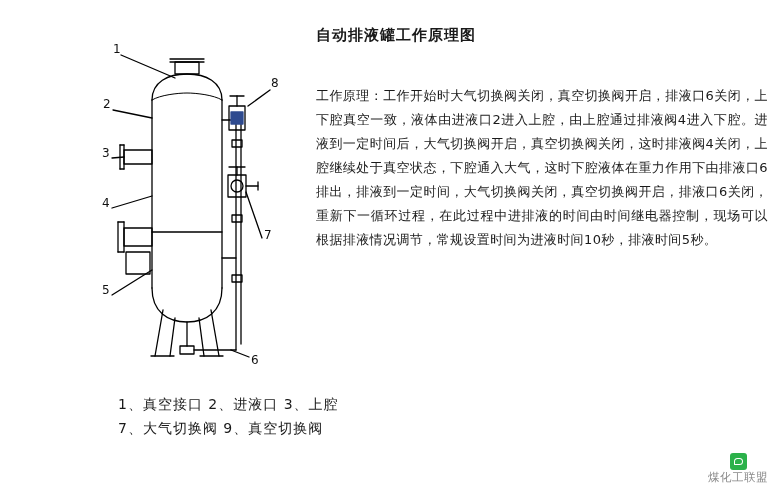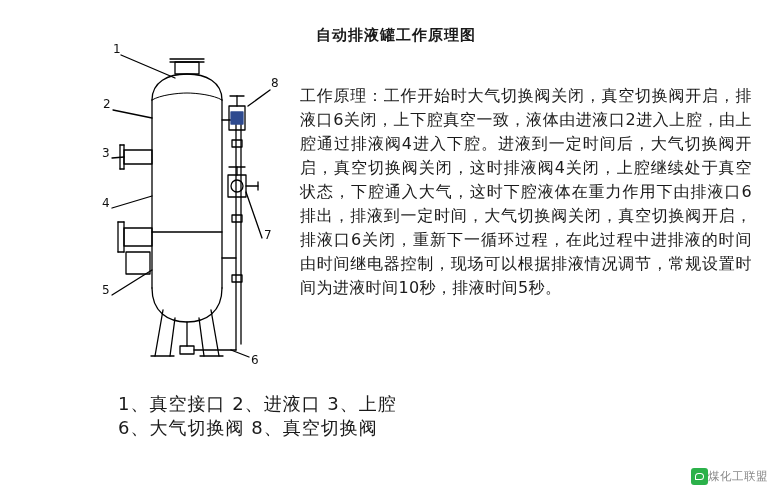--- a/index.html
+++ b/index.html
@@ -23,47 +23,48 @@
     left: 316px;
     top: 26px;
     font-size: 15px;
     font-weight: bold;
     color: #1a1a1a;
     letter-spacing: 1px;
     white-space: nowrap;
   }
   .doc-body {
     position: absolute;
-    left: 300px;
+    left: 316px;
     top: 84px;
     width: 452px;
-    font-size: 16px;
+    font-size: 13px;
     line-height: 24px;
     color: #1a1a1a;
     text-align: justify;
     letter-spacing: 0.4px;
   }
   
   .legend {
     position: absolute;
     left: 118px;
     top: 392px;
-    font-size: 18px;
+    font-size: 14px;
     line-height: 24px;
     color: #1a1a1a;
     letter-spacing: 1px;
   }
   .legend-line { white-space: nowrap; }
   
   .footer-brand {
     position: absolute;
     right: 14px;
     bottom: 14px;
     display: flex;
     align-items: center;
+    flex-direction: column;
   }
   .footer-badge {
     width: 17px;
     height: 17px;
     border-radius: 3px;
     background: #2bb14a;
     position: relative;
   }
   .footer-badge::before {
     content: "";
@@ -182,21 +183,21 @@
   <div class="num-label" style="left:102px; top:283px;">5</div>
   <div class="num-label" style="left:251px; top:353px;">6</div>
   <div class="num-label" style="left:264px; top:228px;">7</div>
   <div class="num-label" style="left:271px; top:76px;">8</div>
 
   <div class="doc-title">自动排液罐工作原理图</div>
   <div class="doc-body">工作原理：工作开始时大气切换阀关闭，真空切换阀开启，排液口6关闭，上下腔真空一致，液体由进液口2进入上腔，由上腔通过排液阀4进入下腔。进液到一定时间后，大气切换阀开启，真空切换阀关闭，这时排液阀4关闭，上腔继续处于真空状态，下腔通入大气，这时下腔液体在重力作用下由排液口6排出，排液到一定时间，大气切换阀关闭，真空切换阀开启，排液口6关闭，重新下一循环过程，在此过程中进排液的时间由时间继电器控制，现场可以根据排液情况调节，常规设置时间为进液时间10秒，排液时间5秒。</div>
 
   <div class="legend">
     <div class="legend-line">1、真空接口  2、进液口   3、上腔</div>
-    <div class="legend-line">6、大气切换阀 8、真空切换阀</div>
+    <div class="legend-line">7、大气切换阀 9、真空切换阀</div>
   </div>
 
   <div class="footer-brand">
     <div class="footer-badge"></div>
     <div class="footer-text">煤化工联盟</div>
   </div>
 
 </div>
 
 </body></html>

